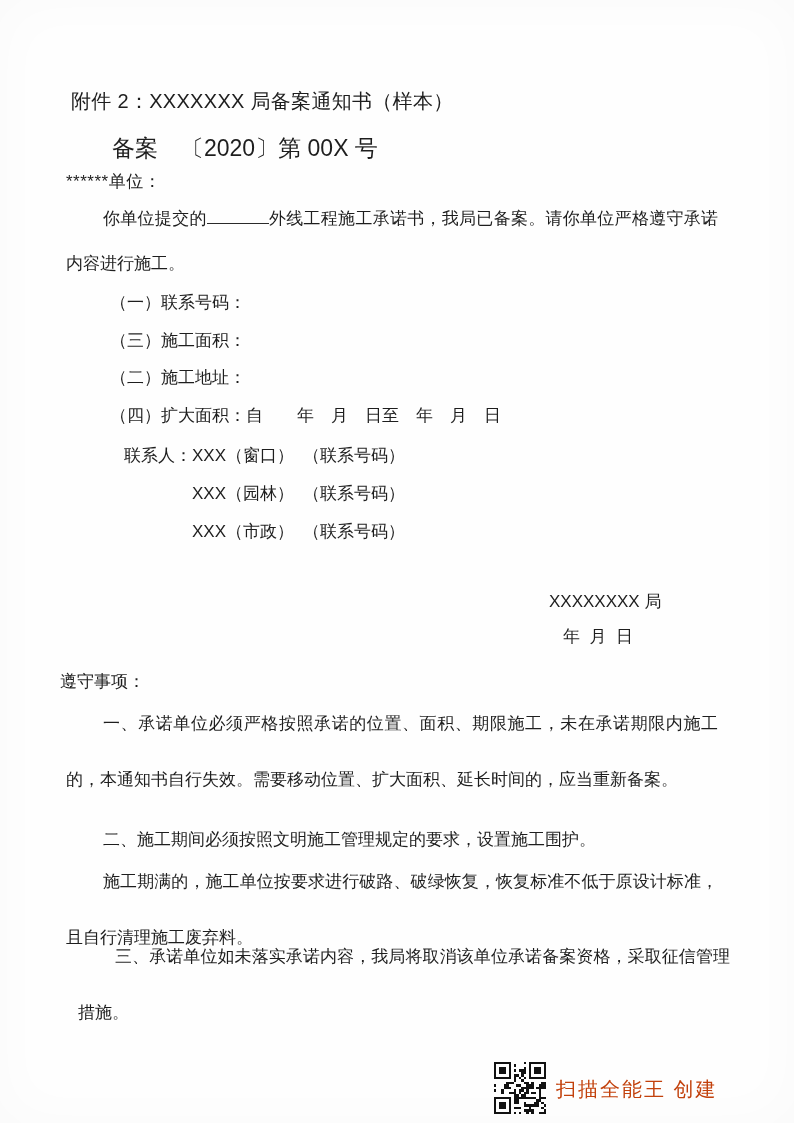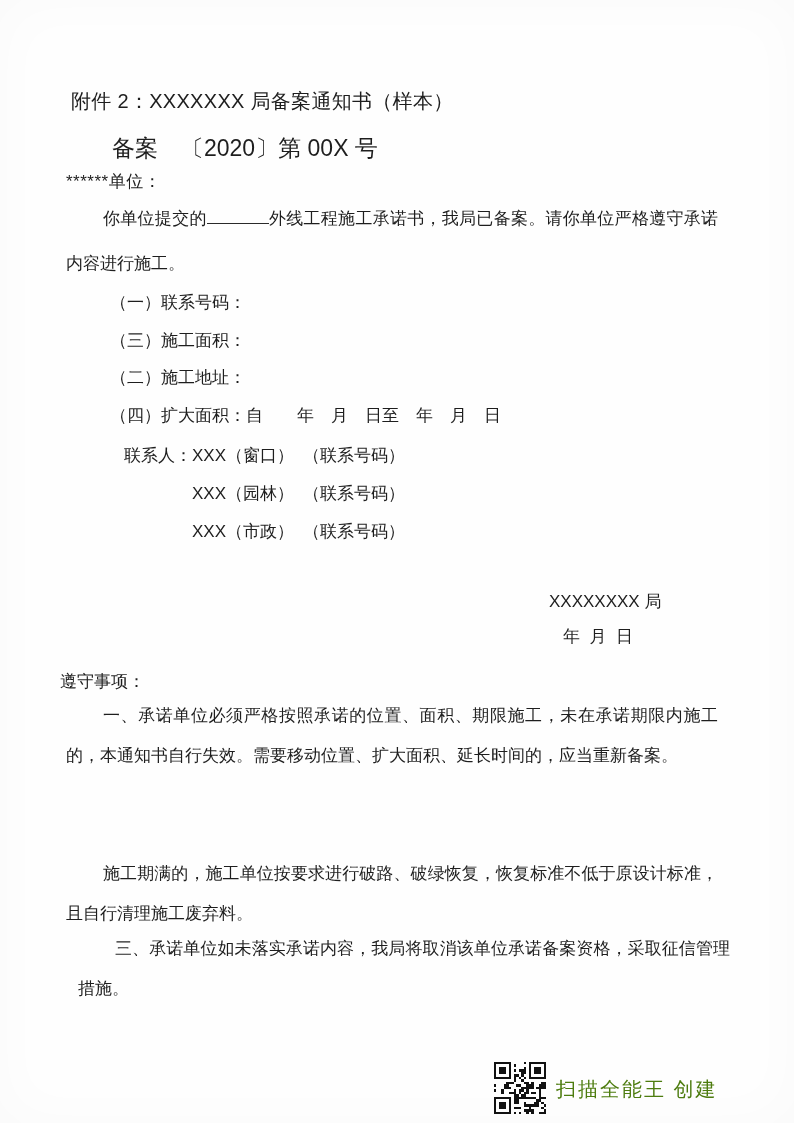--- a/index.html
+++ b/index.html
@@ -23,28 +23,28 @@
   .blank{display:inline-block;width:62px;height:2px;border-bottom:1.6px solid #2a2a2a;}
   .items{left:110px;top:284px;}
   .item{height:37.5px;display:flex;align-items:center;white-space:pre;}
   .contacts{left:124px;top:436px;}
   .contact-row{height:38px;display:flex;align-items:center;white-space:pre;}
   .contact-row.indent{padding-left:68px;}
   .phone{margin-left:9px;}
   .sig-org{left:549px;top:590px;}
   .sig-date{left:563px;top:625px;white-space:pre;}
   .notes-heading{left:60px;top:670px;}
-  .note{position:absolute;left:66px;width:652px;line-height:40px;text-indent:37px;text-align:justify;margin:0;}
+  .note{position:absolute;left:66px;width:652px;line-height:56px;text-indent:37px;text-align:justify;margin:0;}
   .p1{top:696px;}
   .p2{top:812px;}
   .p3{top:854px;}
   .p4{top:929px;margin-left:12px;}
   .footer-qr{left:494px;top:1062px;width:52px;height:52px;}
   .footer-qr svg{display:block;width:52px;height:52px;}
-  .watermark{left:556px;top:1076px;font-size:20px;letter-spacing:2px;color:#4d7c0f;}
+  .watermark{left:556px;top:1076px;font-size:20px;letter-spacing:2px;color:#c2410c;}
 </style>
 </head>
 <body>
 
 <div class="page">
 
   <div class="abs title">附件 2：XXXXXXX 局备案通知书（样本）</div>
 
   <div class="abs doc-number">备案　〔2020〕第 00X 号</div>
 
@@ -70,20 +70,21 @@
       <span>XXX（市政）</span><span class="phone">（联系号码）</span>
     </div>
   </div>
 
   <div class="abs sig-org">XXXXXXXX 局</div>
   <div class="abs sig-date">年  月  日</div>
 
   <div class="abs notes-heading">遵守事项：</div>
 
   <p class="note p1">一、承诺单位必须严格按照承诺的位置、面积、期限施工，未在承诺期限内施工的，本通知书自行失效。需要移动位置、扩大面积、延长时间的，应当重新备案。</p>
+  <p class="note p2">二、施工期间必须按照文明施工管理规定的要求，设置施工围护。</p>
   <p class="note p3">施工期满的，施工单位按要求进行破路、破绿恢复，恢复标准不低于原设计标准，且自行清理施工废弃料。</p>
   <p class="note p4">三、承诺单位如未落实承诺内容，我局将取消该单位承诺备案资格，采取征信管理措施。</p>
 
   <div class="abs footer-qr">
     <svg id="qr-svg" viewBox="0 0 21 21" shape-rendering="crispEdges" aria-hidden="true">
         <rect x="0" y="0" width="1" height="1" fill="#111"></rect>
         <rect x="1" y="0" width="1" height="1" fill="#111"></rect>
         <rect x="2" y="0" width="1" height="1" fill="#111"></rect>
         <rect x="3" y="0" width="1" height="1" fill="#111"></rect>
         <rect x="4" y="0" width="1" height="1" fill="#111"></rect>

